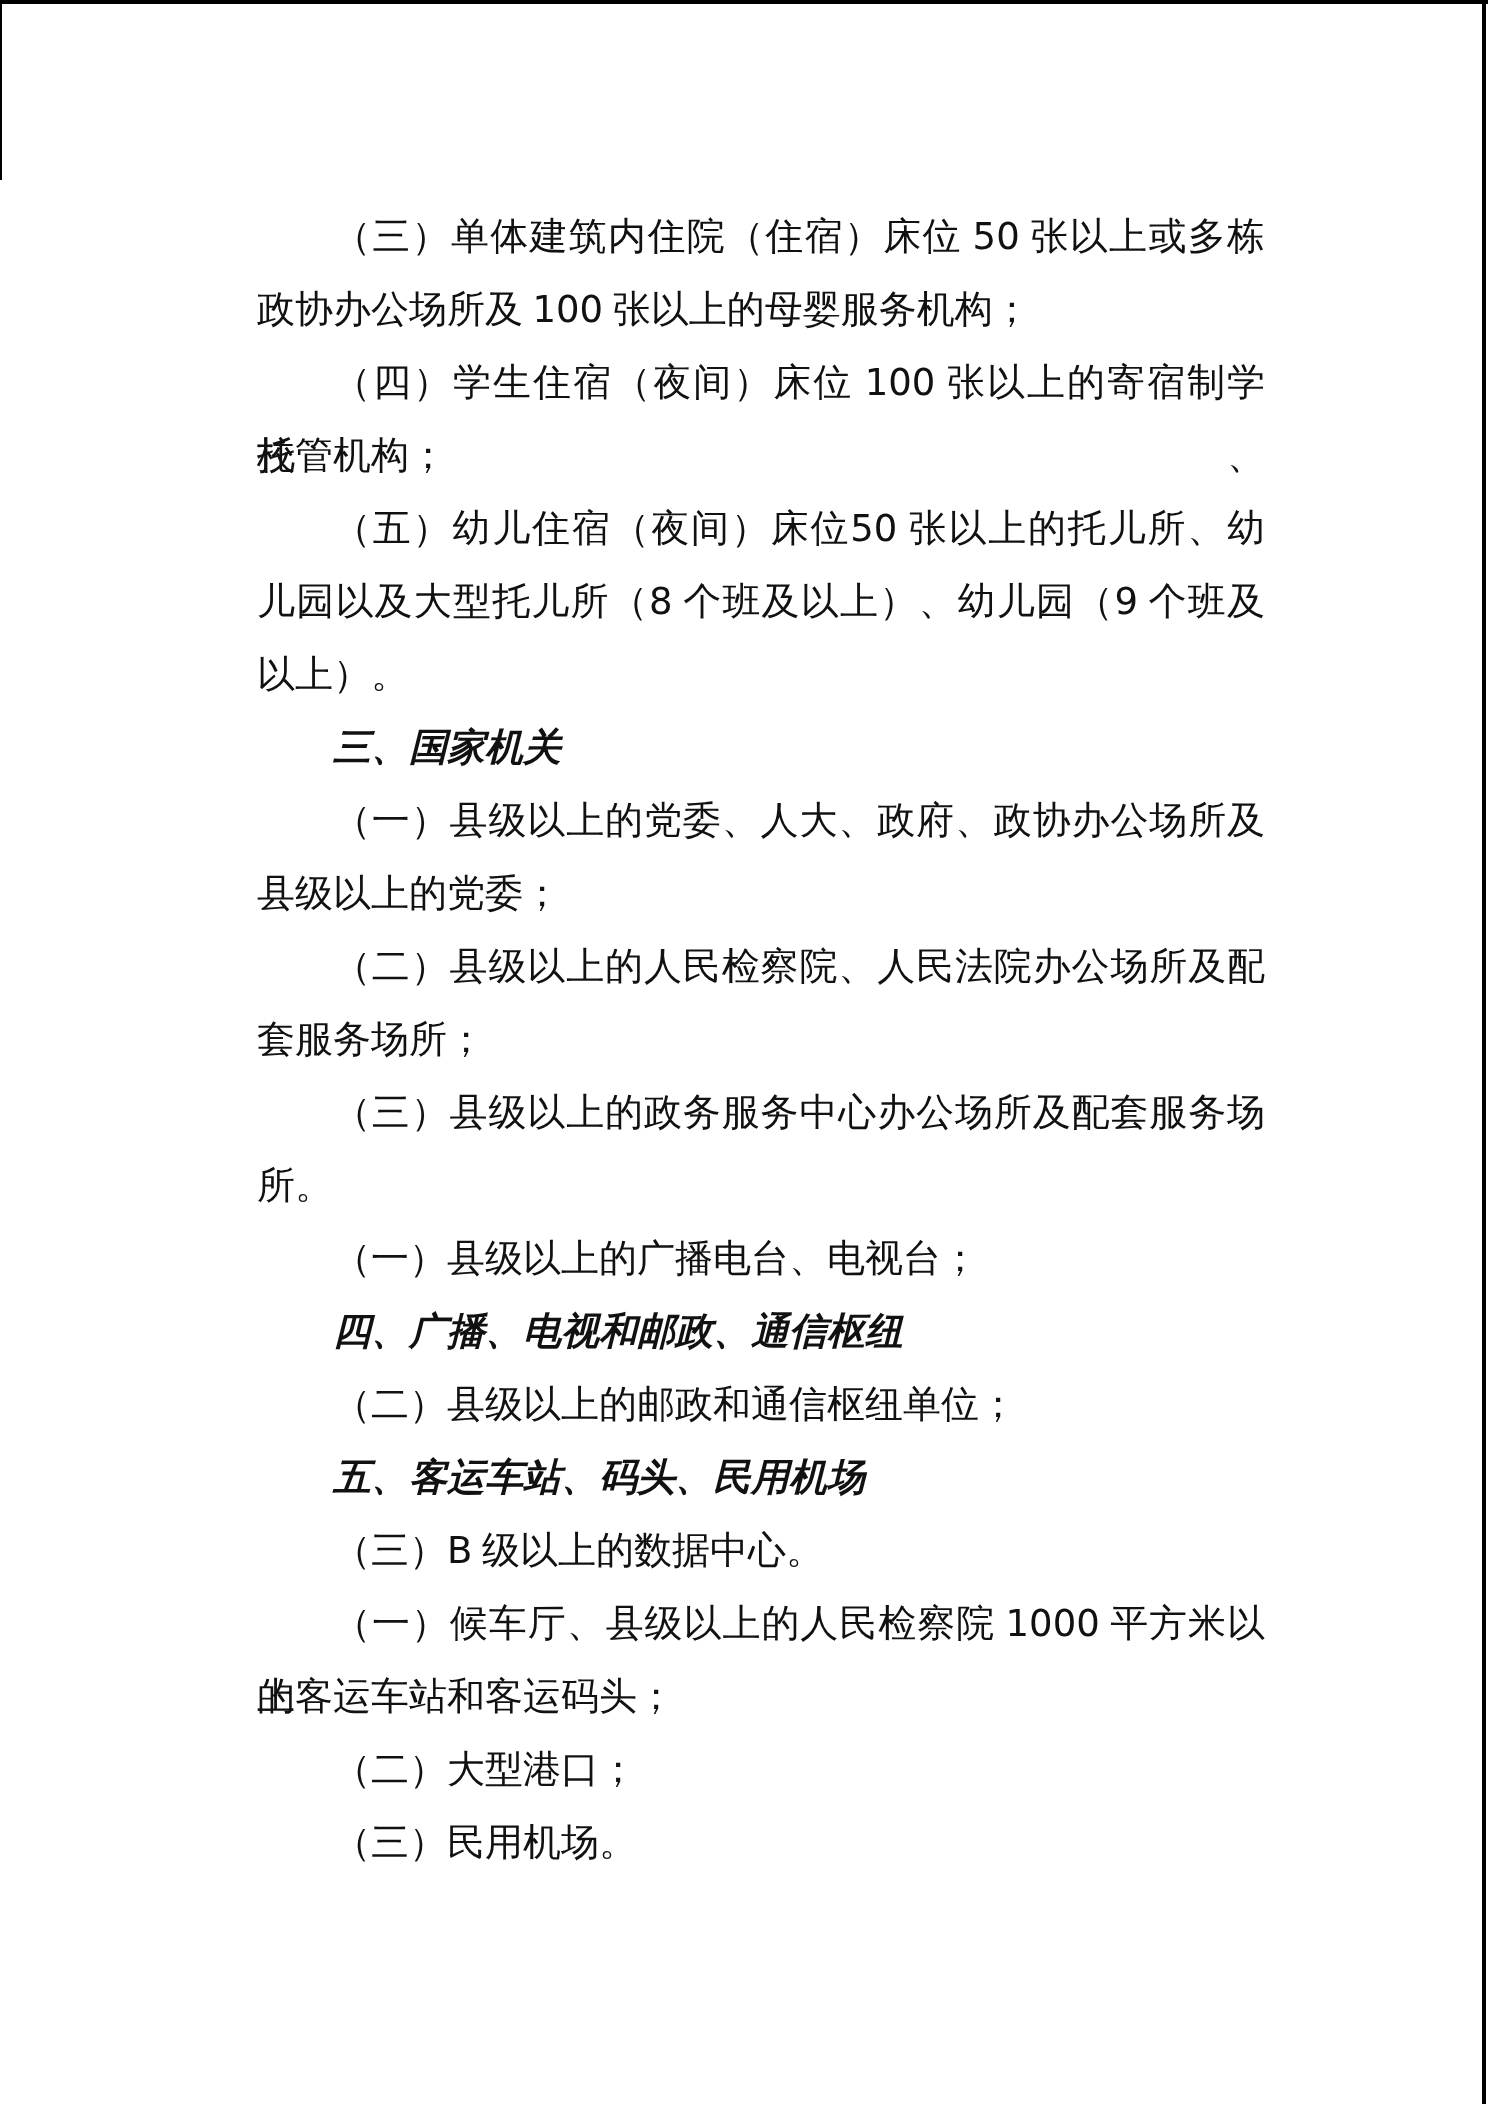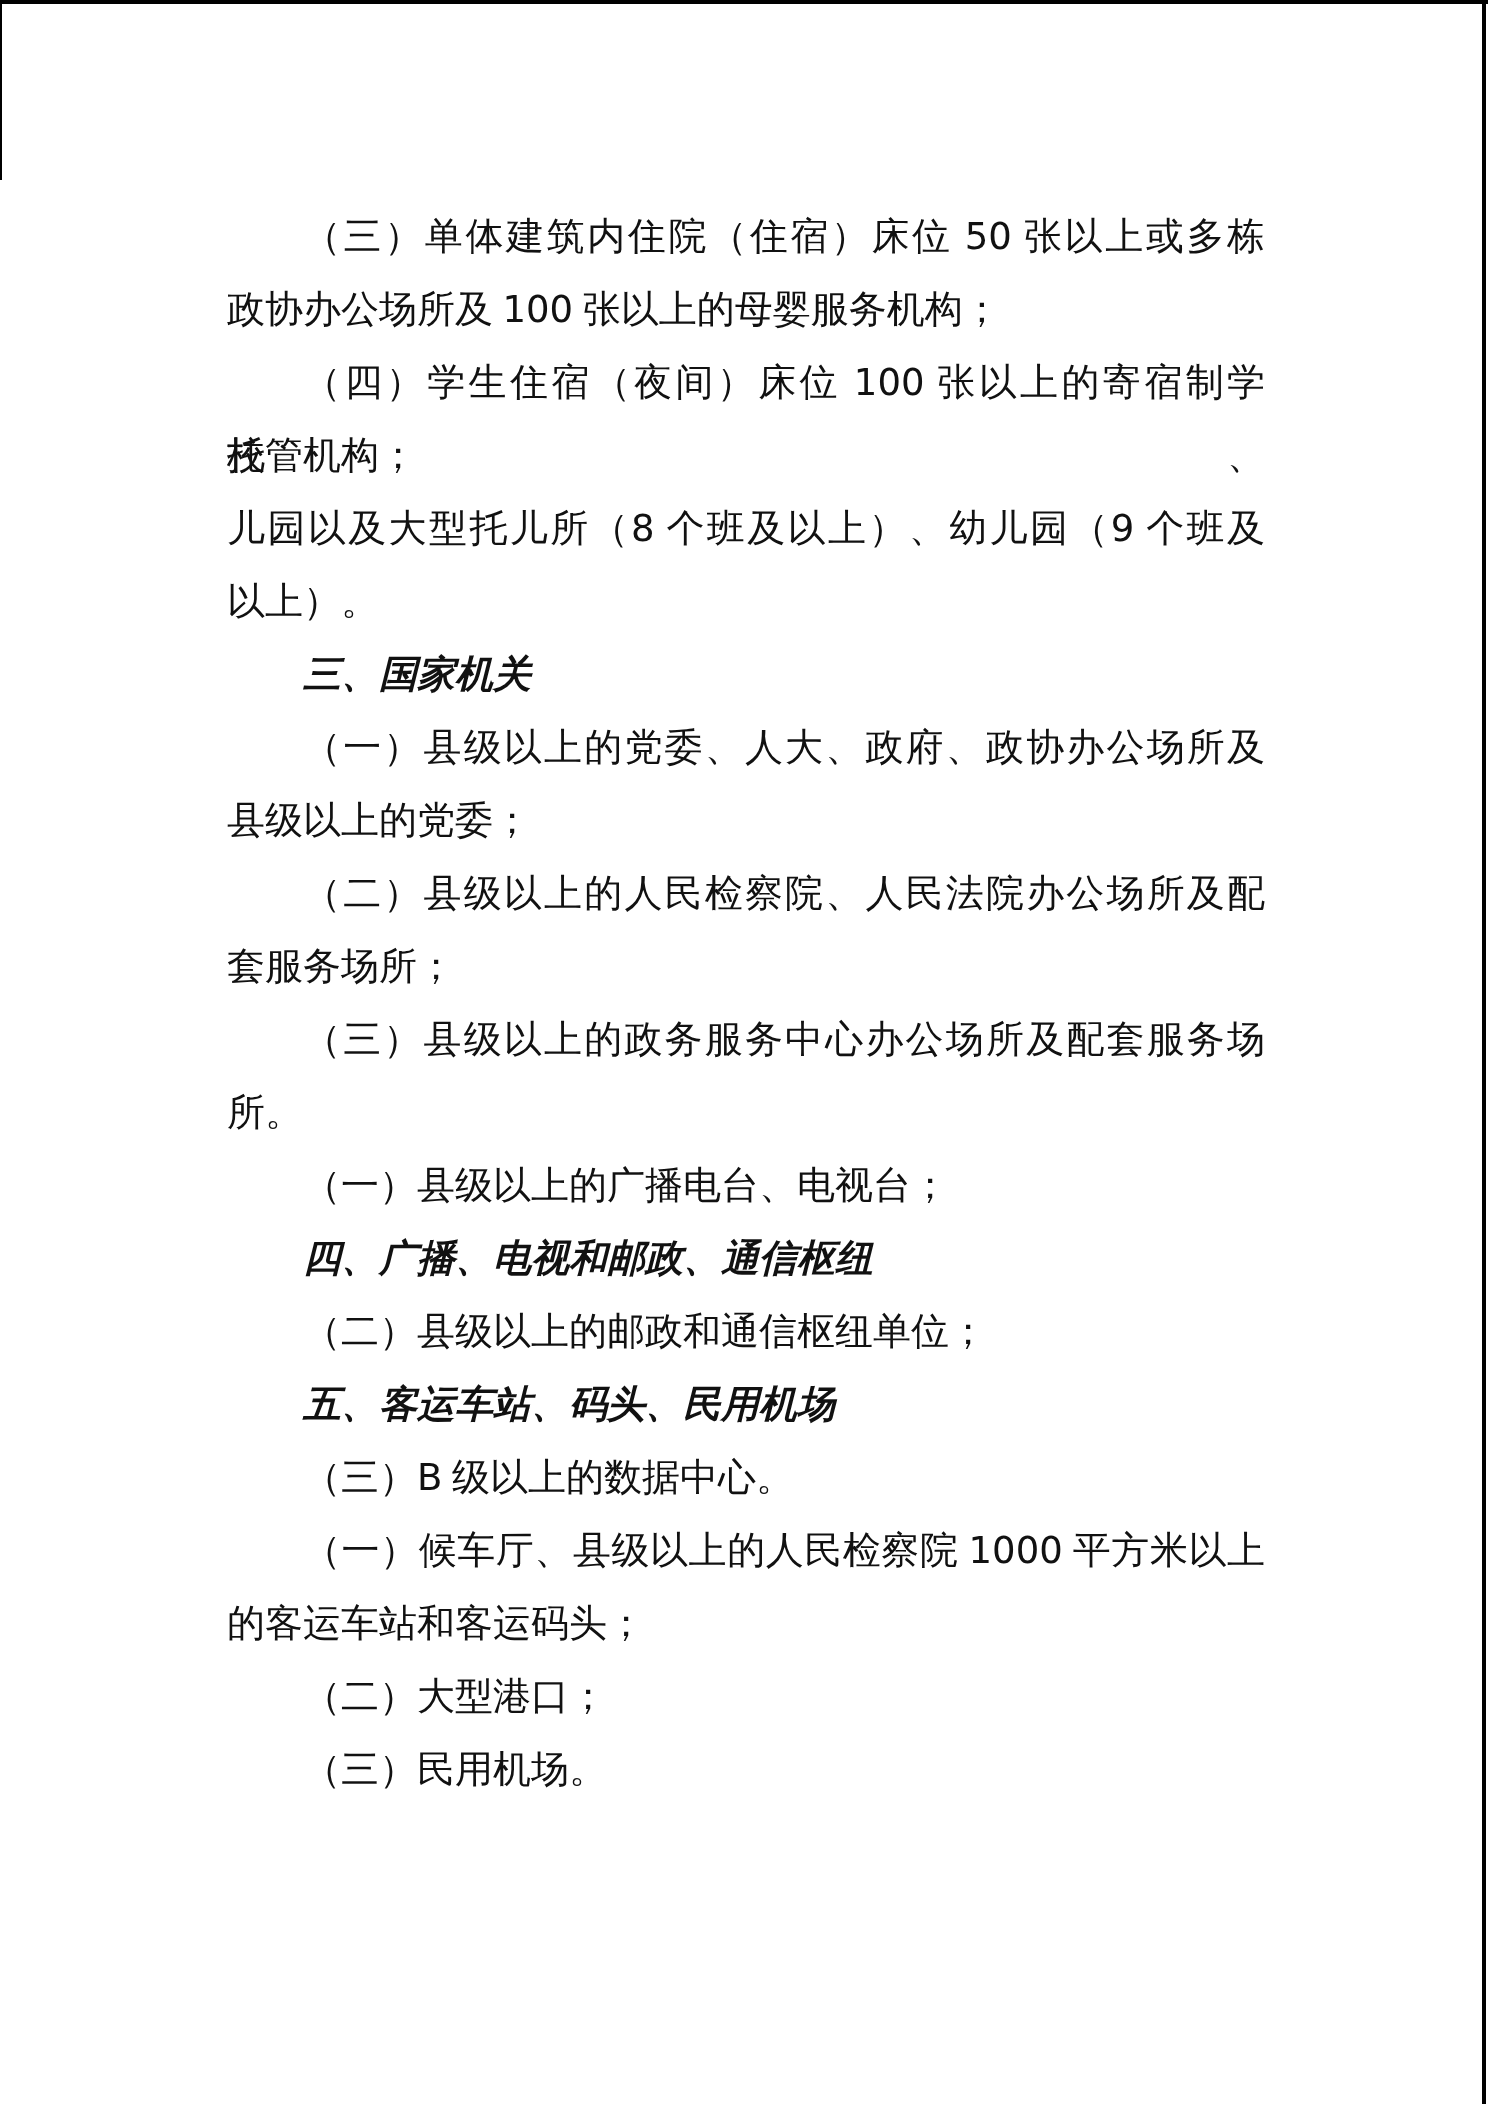--- a/index.html
+++ b/index.html
@@ -44,20 +44,21 @@
     width: 1038px;
     font-size: 38px;
     line-height: 73px;
     color: #111111;
     letter-spacing: 0;
   }
   .line {
     height: 73px;
     white-space: nowrap;
     text-align: left;
+    margin-left: 30px;
   }
   .line.indent {
     text-indent: 2em;
   }
   .line.justify {
     white-space: normal;
     text-align: justify;
     text-align-last: justify;
   }
   .line.bold {
@@ -74,20 +75,21 @@
 
 <div class="page">
   <div class="edge-top"></div>
   <div class="edge-left"></div>
   <div class="edge-right"></div>
   <div class="doc-body">
       <div class="line indent justify"><span class="cjk">（三）单体建筑内住院（住宿）床位 </span><span class="num">50</span><span class="cjk"> 张以上或多栋</span></div>
       <div class="line"><span class="cjk">政协办公场所及 </span><span class="num">100</span><span class="cjk"> 张以上的母婴服务机构；</span></div>
       <div class="line indent justify"><span class="cjk">（四）学生住宿（夜间）床位 </span><span class="num">100</span><span class="cjk"> 张以上的寄宿制学校、</span></div>
       <div class="line"><span class="cjk">托管机构；</span></div>
+      <div class="line indent justify"><span class="cjk">（五）幼儿住宿（夜间）床位</span><span class="num">50</span><span class="cjk"> 张以上的托儿所、幼</span></div>
       <div class="line justify"><span class="cjk">儿园以及大型托儿所（</span><span class="num">8</span><span class="cjk"> 个班及以上）、幼儿园（</span><span class="num">9</span><span class="cjk"> 个班及</span></div>
       <div class="line"><span class="cjk">以上）。</span></div>
       <div class="line indent bold"><span class="cjk">三、国家机关</span></div>
       <div class="line indent justify"><span class="cjk">（一）县级以上的党委、人大、政府、政协办公场所及</span></div>
       <div class="line"><span class="cjk">县级以上的党委；</span></div>
       <div class="line indent justify"><span class="cjk">（二）县级以上的人民检察院、人民法院办公场所及配</span></div>
       <div class="line"><span class="cjk">套服务场所；</span></div>
       <div class="line indent justify"><span class="cjk">（三）县级以上的政务服务中心办公场所及配套服务场</span></div>
       <div class="line"><span class="cjk">所。</span></div>
       <div class="line indent"><span class="cjk">（一）县级以上的广播电台、电视台；</span></div>

